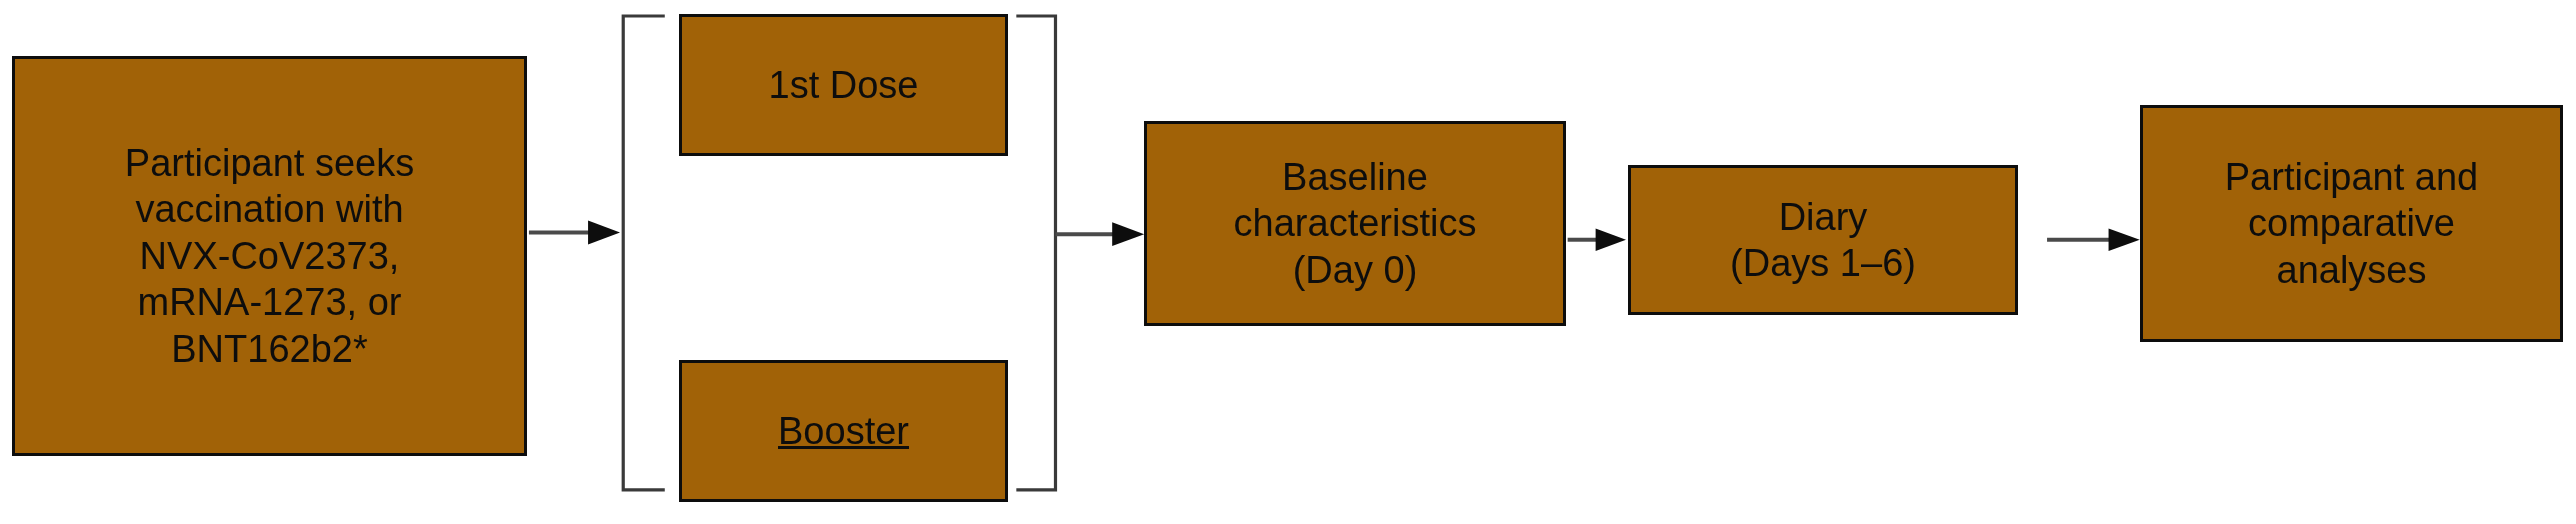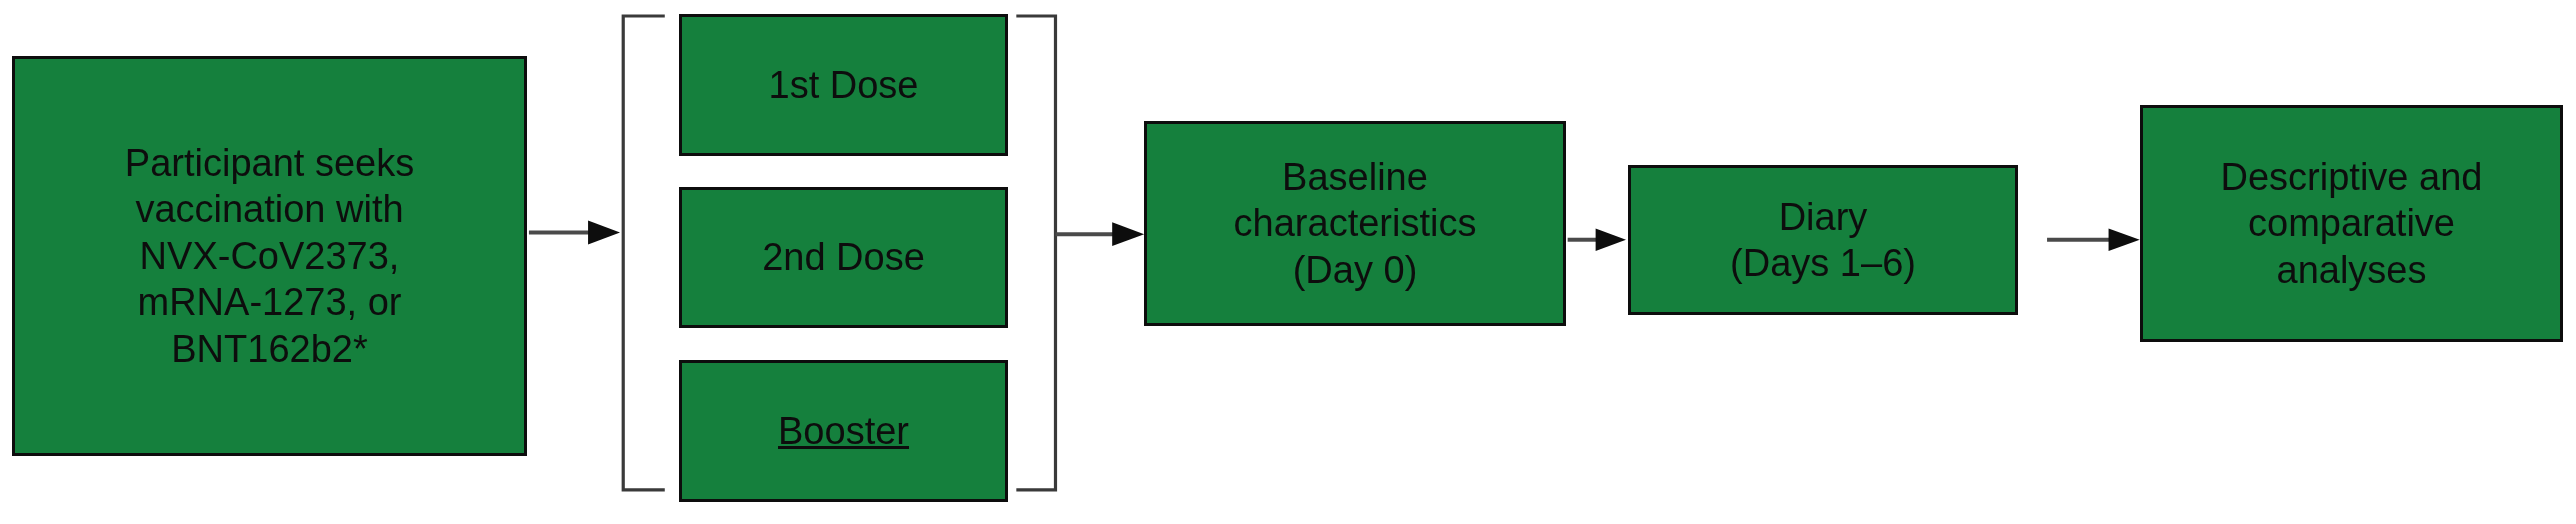--- a/index.html
+++ b/index.html
@@ -13,21 +13,21 @@
   #flowchart {
     position: relative;
     width: 2576px;
     height: 525px;
     background: #ffffff;
     overflow: hidden;
   }
   .node {
     position: absolute;
     box-sizing: border-box;
-    background: #15803d;
+    background: #a16207;
     border: 3.2px solid #0d0d0d;
     display: flex;
     align-items: center;
     justify-content: center;
     text-align: center;
     color: #0d0d0d;
     line-height: 1.22;
     white-space: pre-line;
     font-weight: 400;
   }
@@ -93,32 +93,31 @@
 <div id="flowchart">
 
   <div class="node" id="node-participant">Participant seeks
 vaccination with
 NVX-CoV2373,
 mRNA-1273, or
 BNT162b2*</div>
 
   <div class="node" id="node-dose-1">1st Dose</div>
 
-  <div class="node" id="node-dose-2">2nd Dose</div>
 
   <div class="node" id="node-booster">Booster</div>
 
   <div class="node" id="node-baseline">Baseline
 characteristics
 (Day 0)</div>
 
   <div class="node" id="node-diary">Diary
 (Days 1–6)</div>
 
-  <div class="node" id="node-analyses">Descriptive and
+  <div class="node" id="node-analyses">Participant and
 comparative
 analyses</div>
 
   <svg id="wiring" viewBox="0 0 3224 657" width="2576" height="525">
 
     <path class="bracket-path" d="M 832 20 L 780 20 L 780 613 L 832 613"></path>
 
     <path class="bracket-path" d="M 1272 20 L 1321 20 L 1321 613 L 1272 613"></path>
 
     <g>

